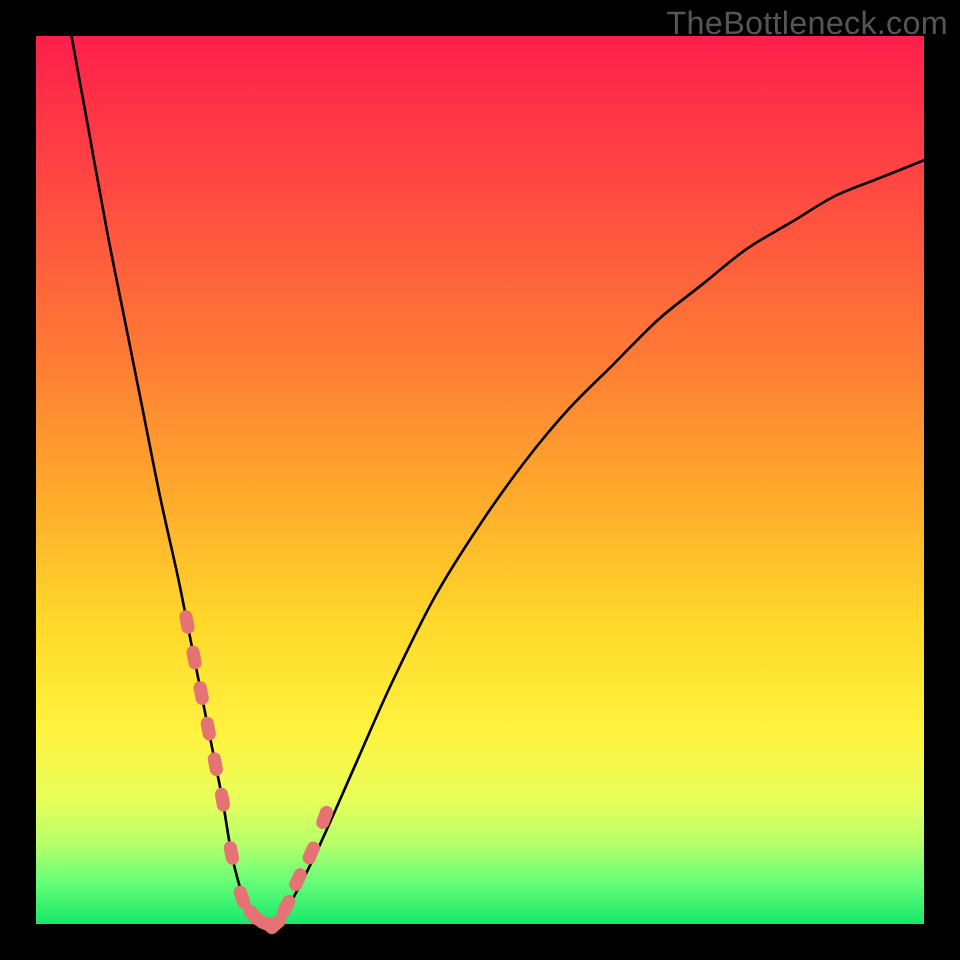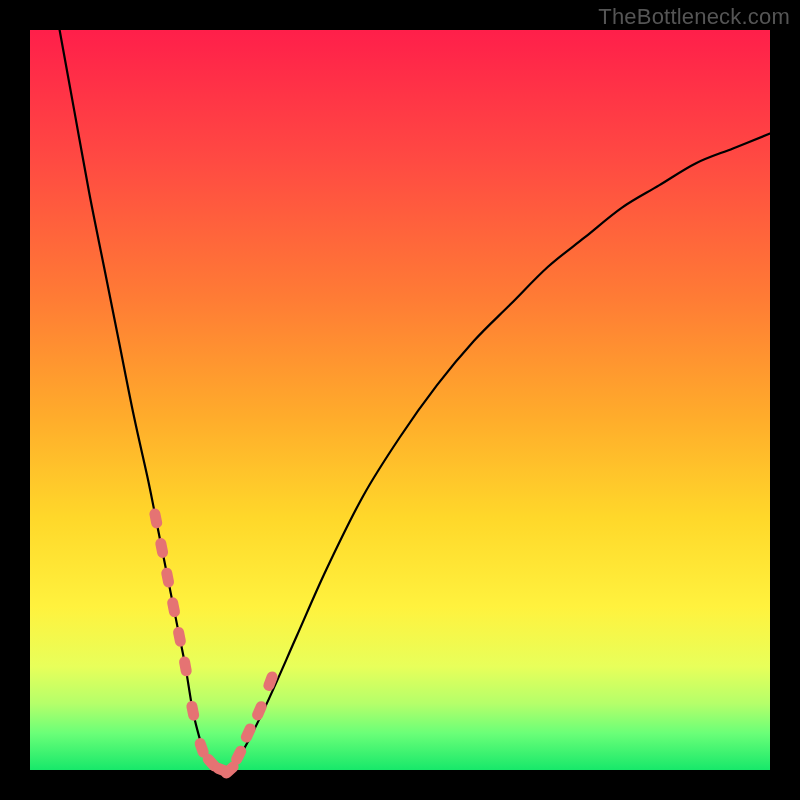--- a/index.html
+++ b/index.html
@@ -38,21 +38,21 @@
       #b5ff6a 91%,
       #6bff78 95%,
       #17e86a 100%
     );
   }
   .watermark {
     position: absolute;
     top: 4px;
     right: 10px;
     color: #555;
-    font-size: 22px;
+    font-size: 27px;
     font-weight: 500;
     letter-spacing: 0.2px;
     user-select: none;
   }
   svg.overlay {
     position: absolute;
     top: 30px;
     left: 30px;
     width: 740px;
     height: 740px;

